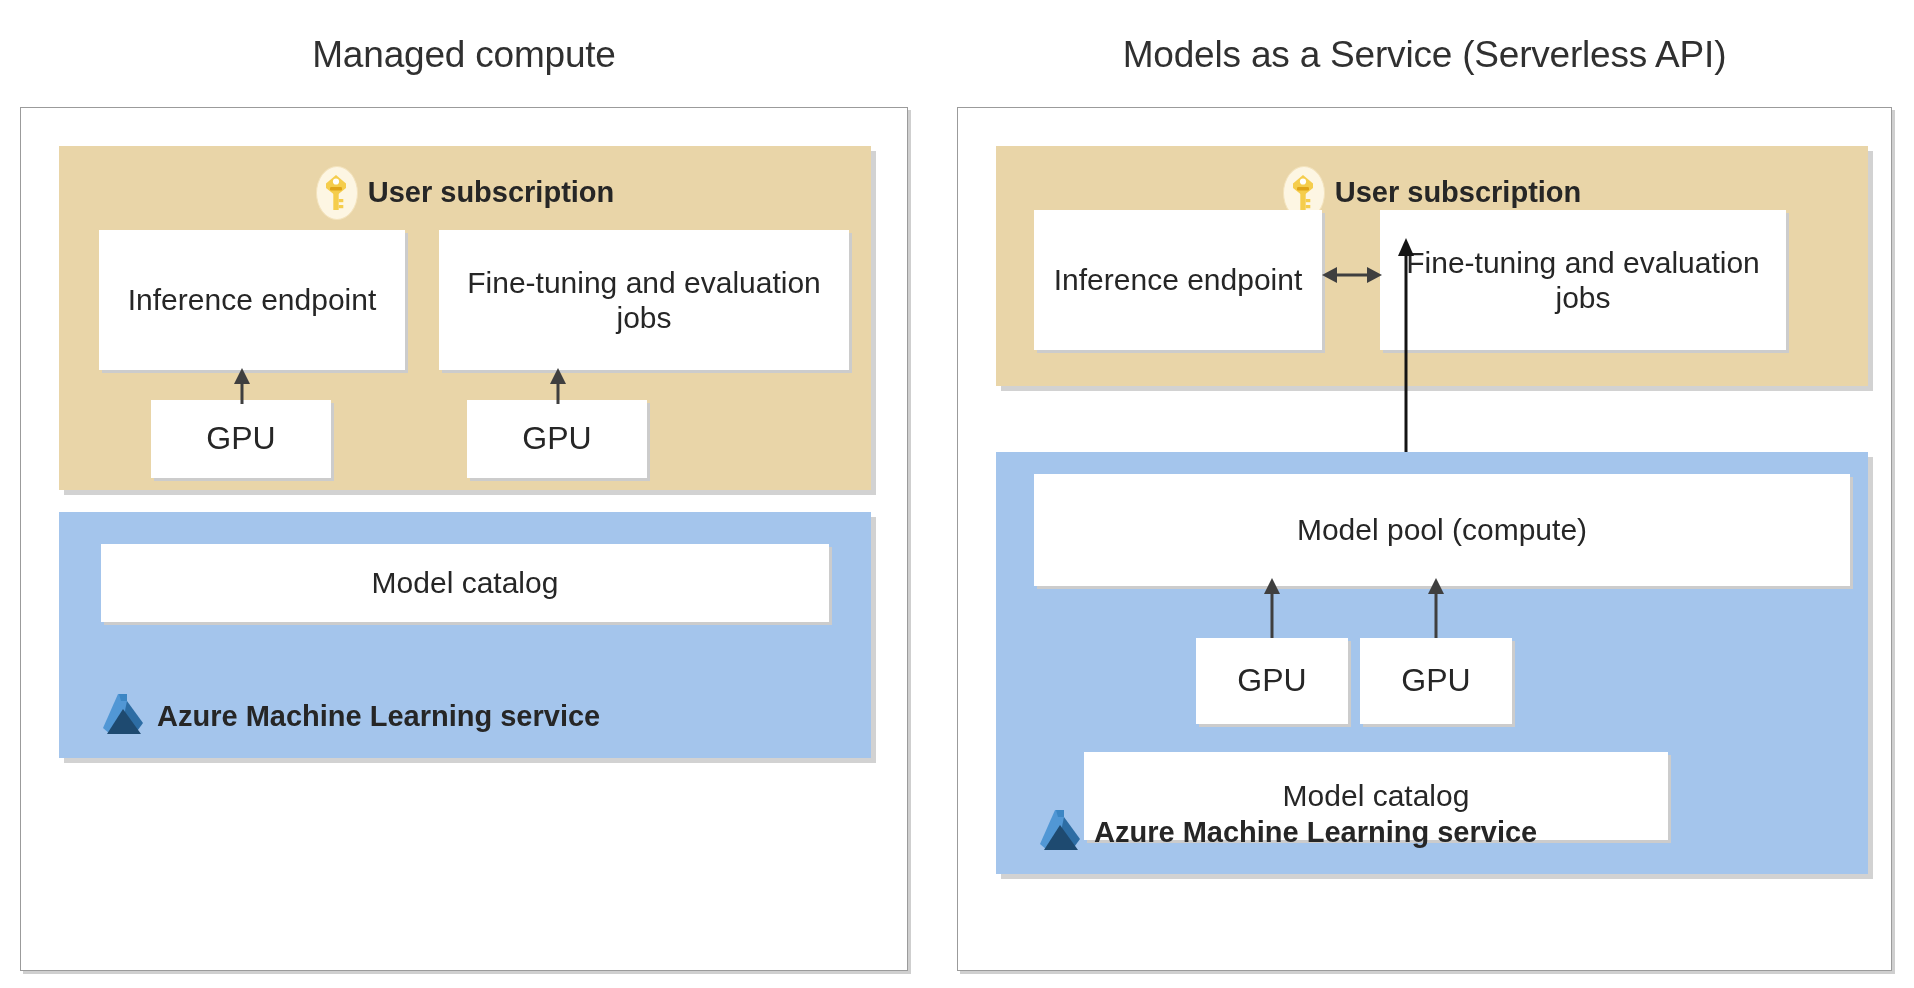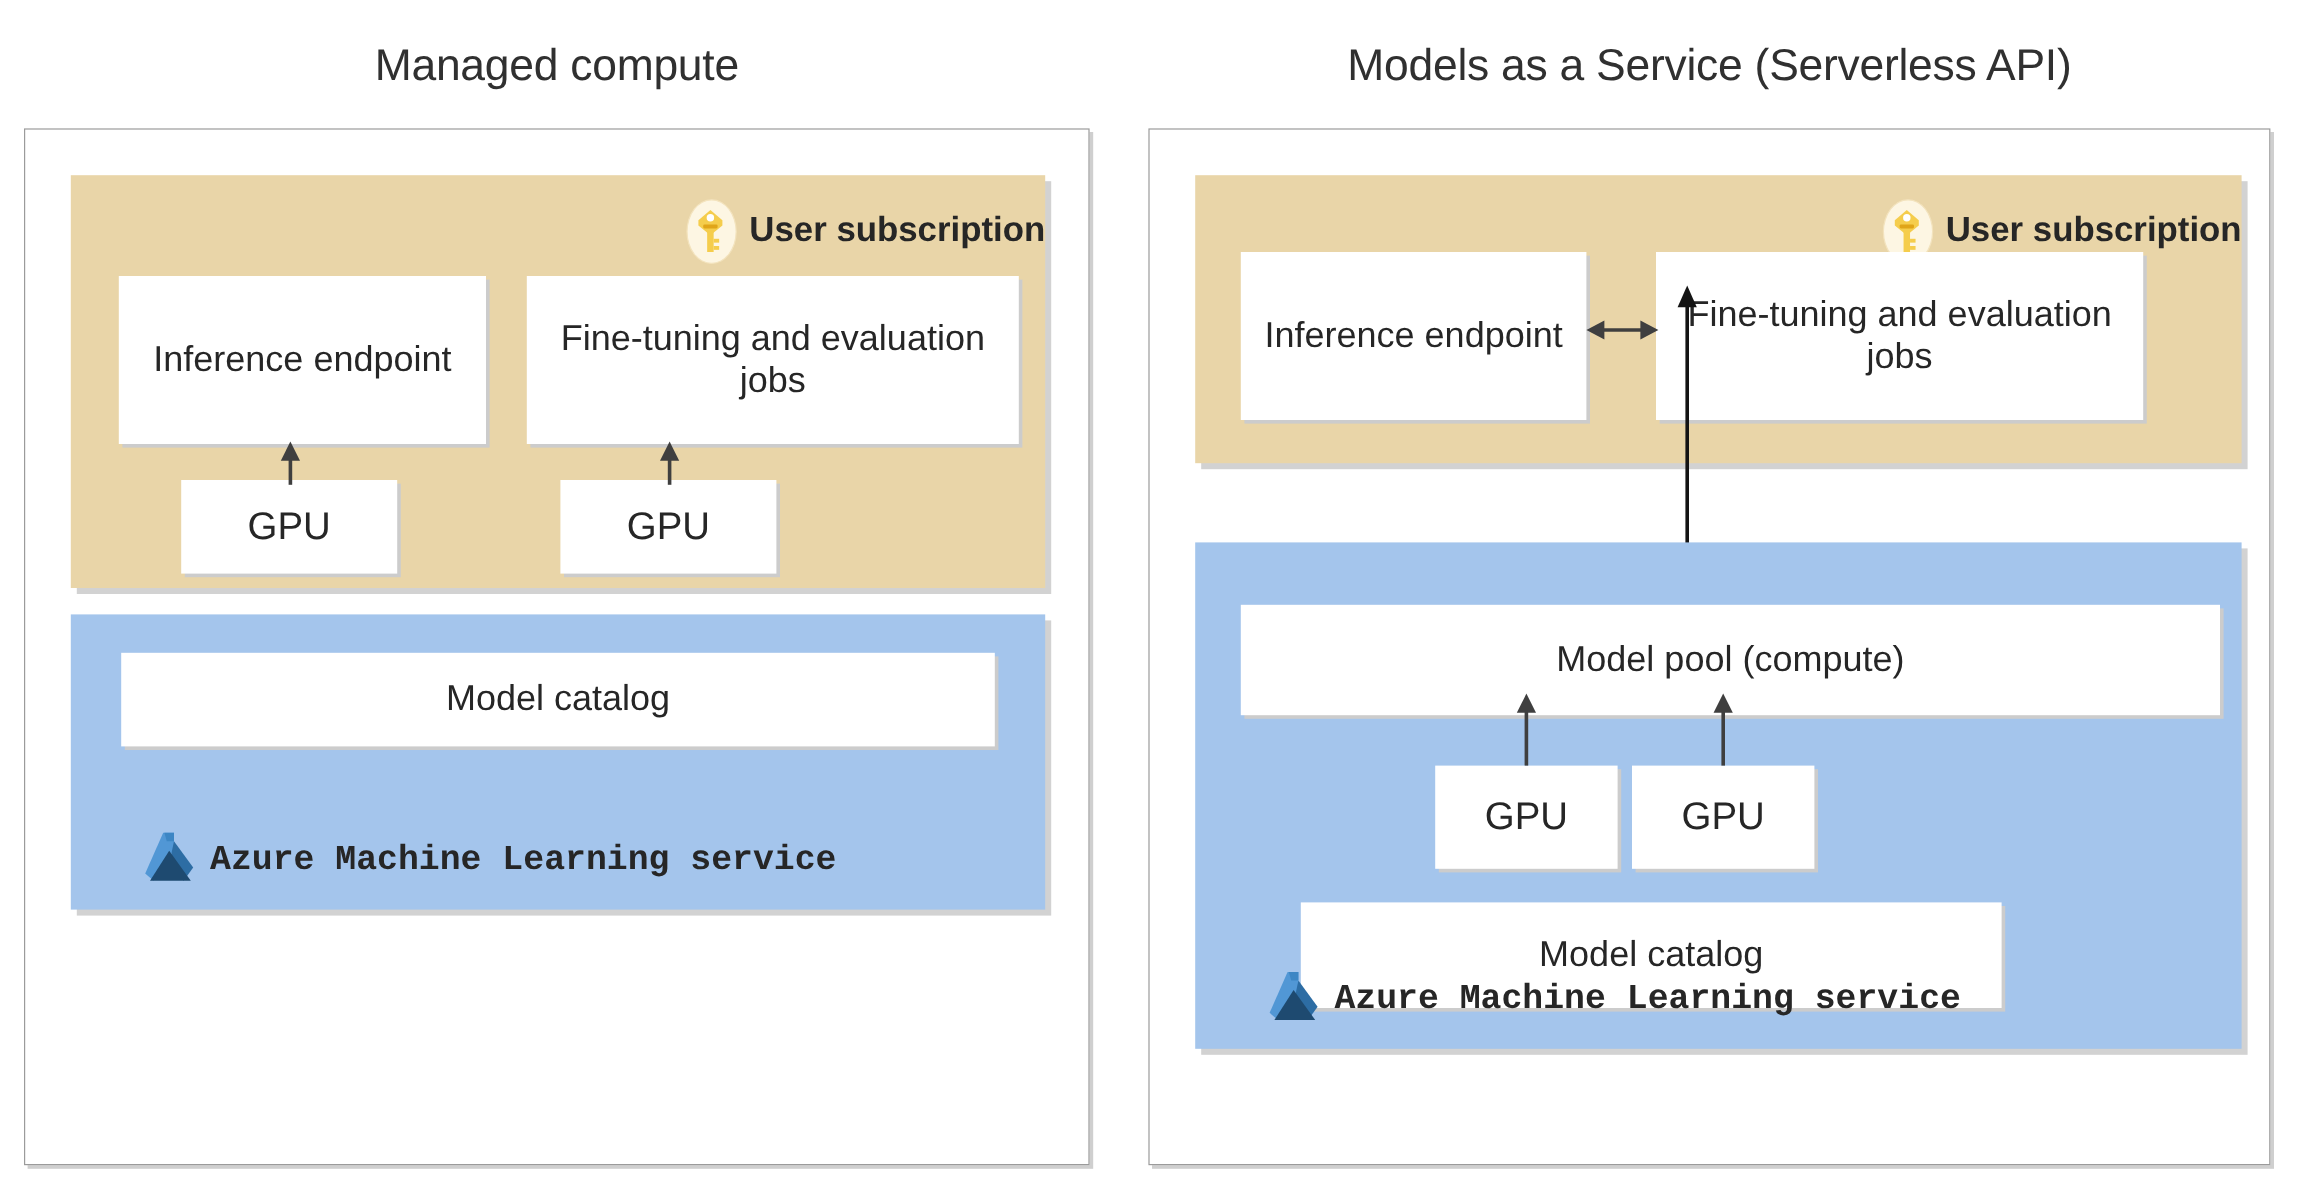--- a/index.html
+++ b/index.html
@@ -72,26 +72,25 @@
     align-items: center;
     gap: 12px;
     font-size: 29px;
     font-weight: bold;
     color: #262626;
     white-space: nowrap;
   }
   .region-header.sub-header {
     left: 0; right: 0;
     top: 20px;
-    justify-content: flex-end;
+    justify-content: center;
   }
   .region-header.aml-header {
-    left: 60px;
+    left: 42px;
     bottom: 18px;
-    font-family: Liberation Mono, monospace;
   }
 
   
   .key-icon {
     width: 40px;
     height: 52px;
     position: relative;
     flex: 0 0 auto;
   }
   .key-icon .oval {
@@ -133,21 +132,21 @@
   #box-finetune-left    { left: 380px; top: 84px;  width: 410px; height: 140px; }
   #box-gpu-left-1       { left: 92px;  top: 254px; width: 180px; height: 78px; }
   #box-gpu-left-2       { left: 408px; top: 254px; width: 180px; height: 78px; }
   
   #box-catalog-left     { left: 42px;  top: 32px;  width: 728px; height: 78px; }
 
   
   #box-inference-right  { left: 38px;  top: 64px;  width: 288px; height: 140px; }
   #box-finetune-right   { left: 384px; top: 64px;  width: 406px; height: 140px; }
   
-  #box-modelpool-right  { left: 38px;  top: 52px;  width: 816px; height: 92px; }
+  #box-modelpool-right  { left: 38px;  top: 22px;  width: 816px; height: 112px; }
   #box-gpu-right-1      { left: 200px; top: 186px; width: 152px; height: 86px; }
   #box-gpu-right-2      { left: 364px; top: 186px; width: 152px; height: 86px; }
   #box-catalog-right    { left: 88px;  top: 300px; width: 584px; height: 88px; }
 
   
   .arrow-svg {
     position: absolute;
     overflow: visible;
     pointer-events: none;
   }

